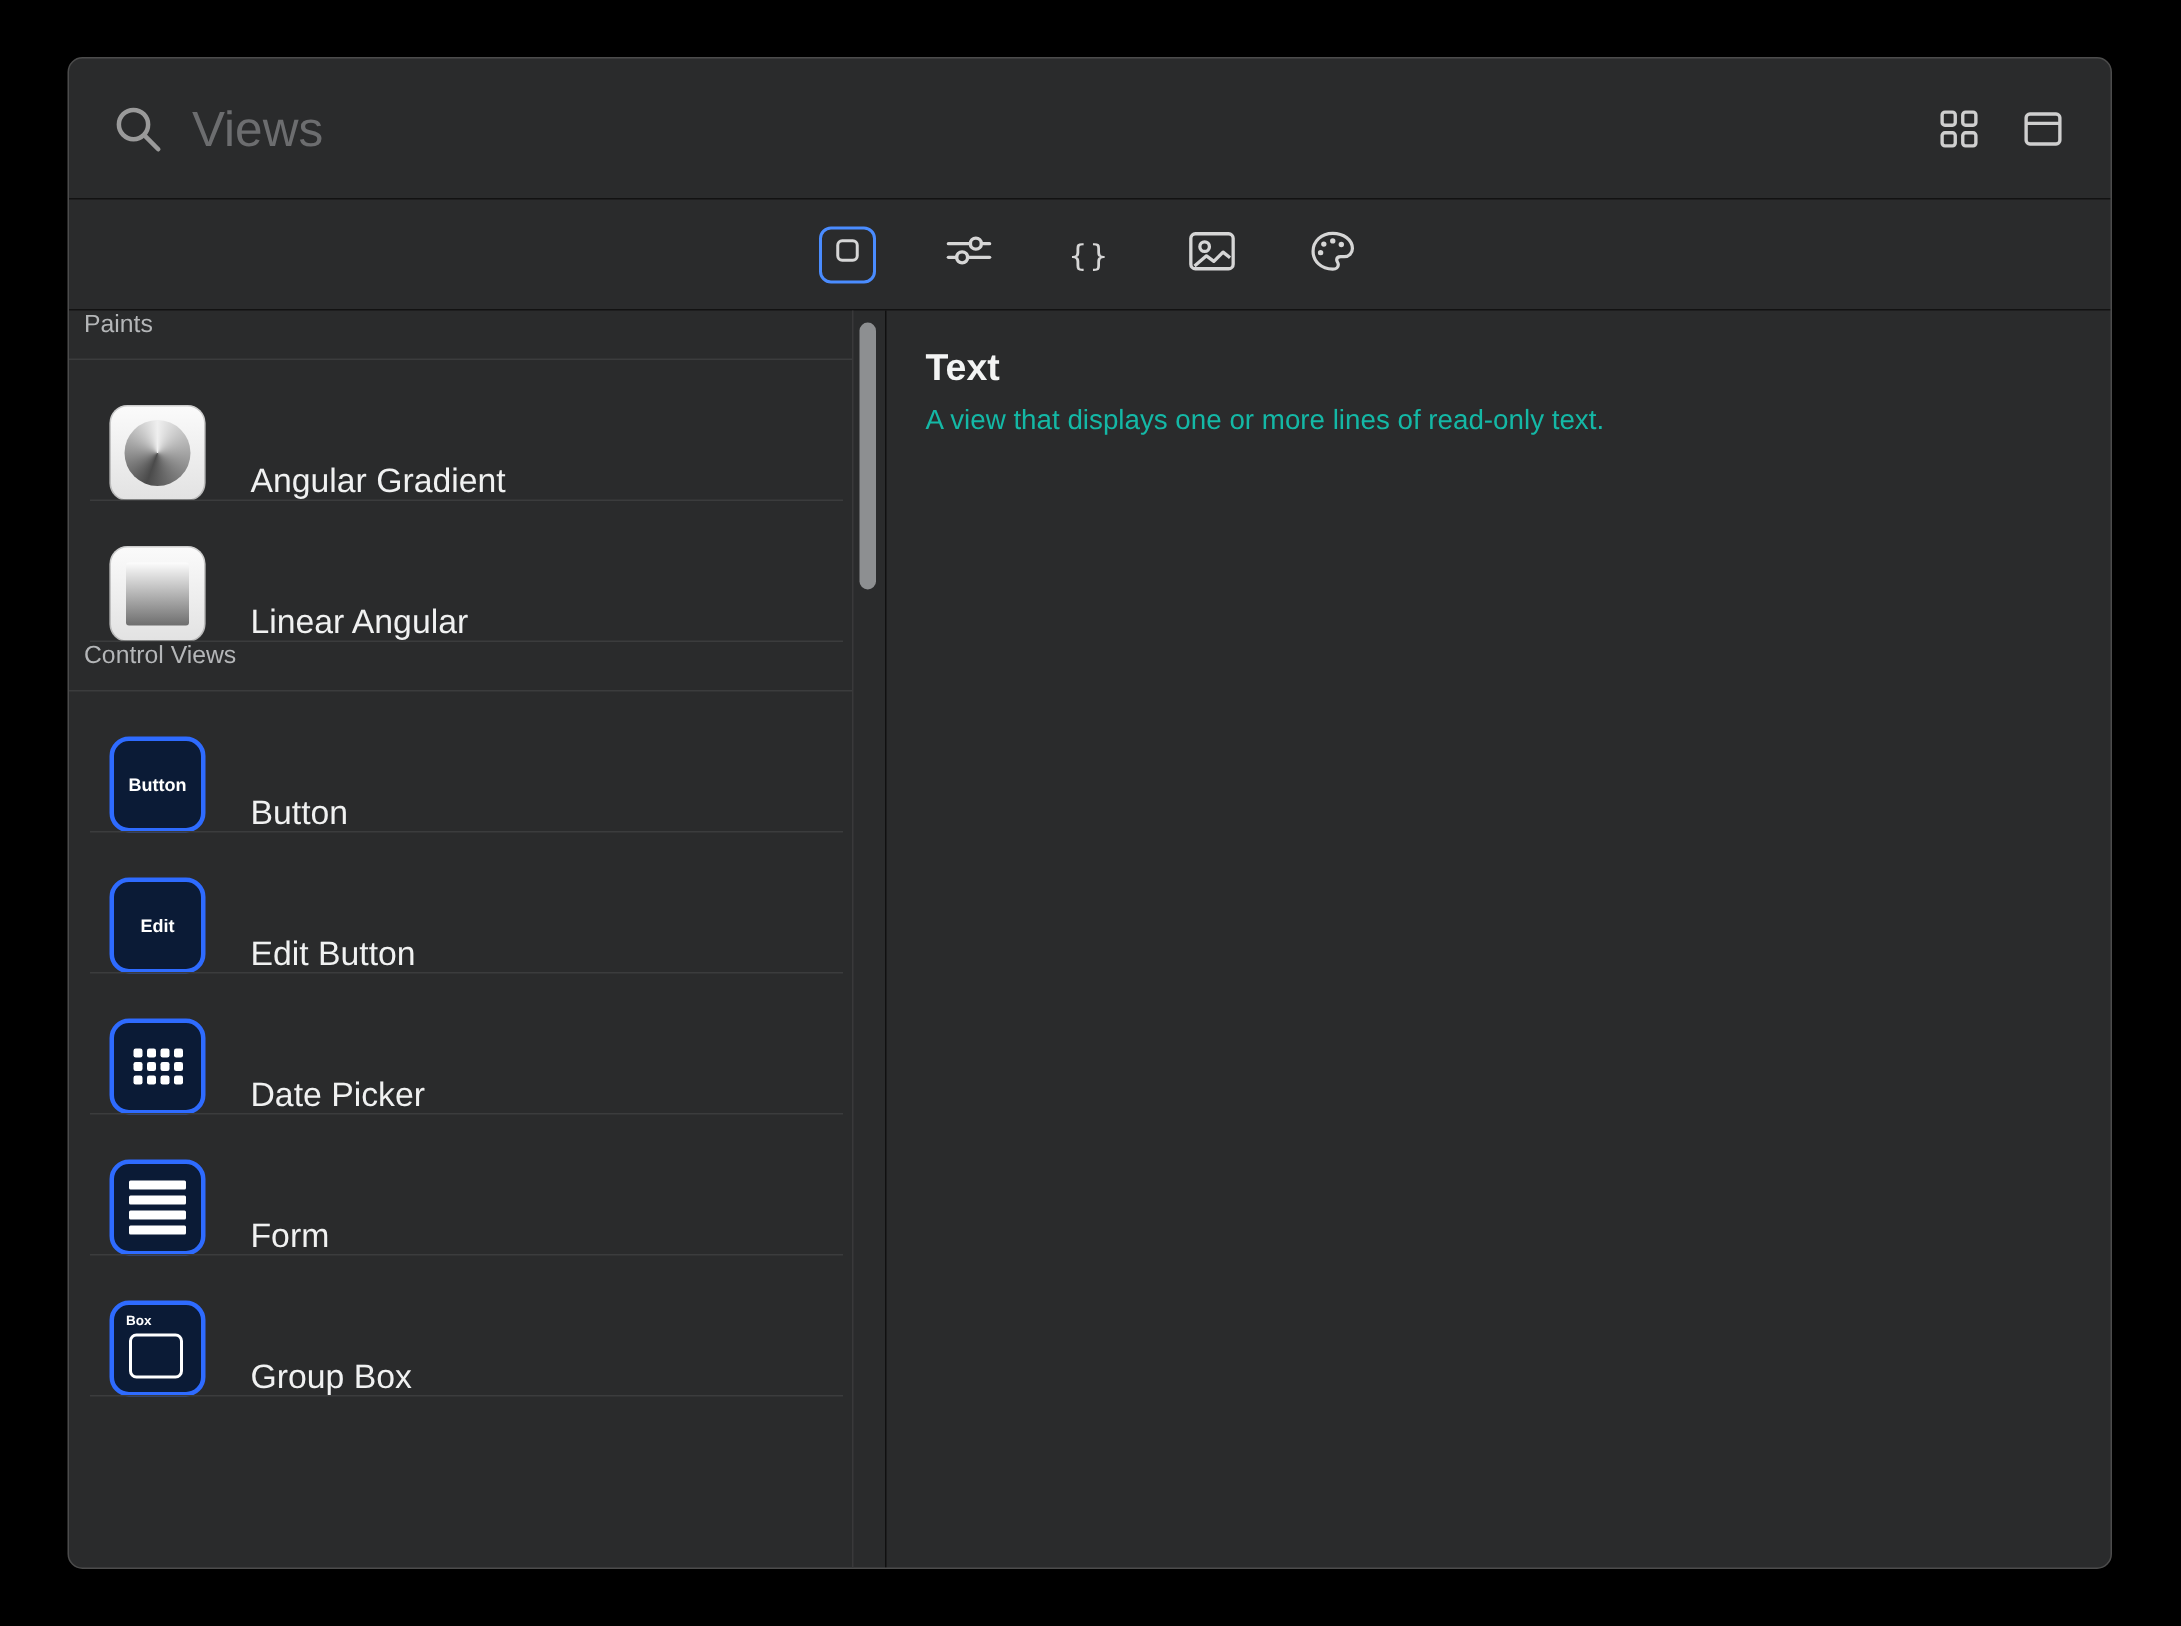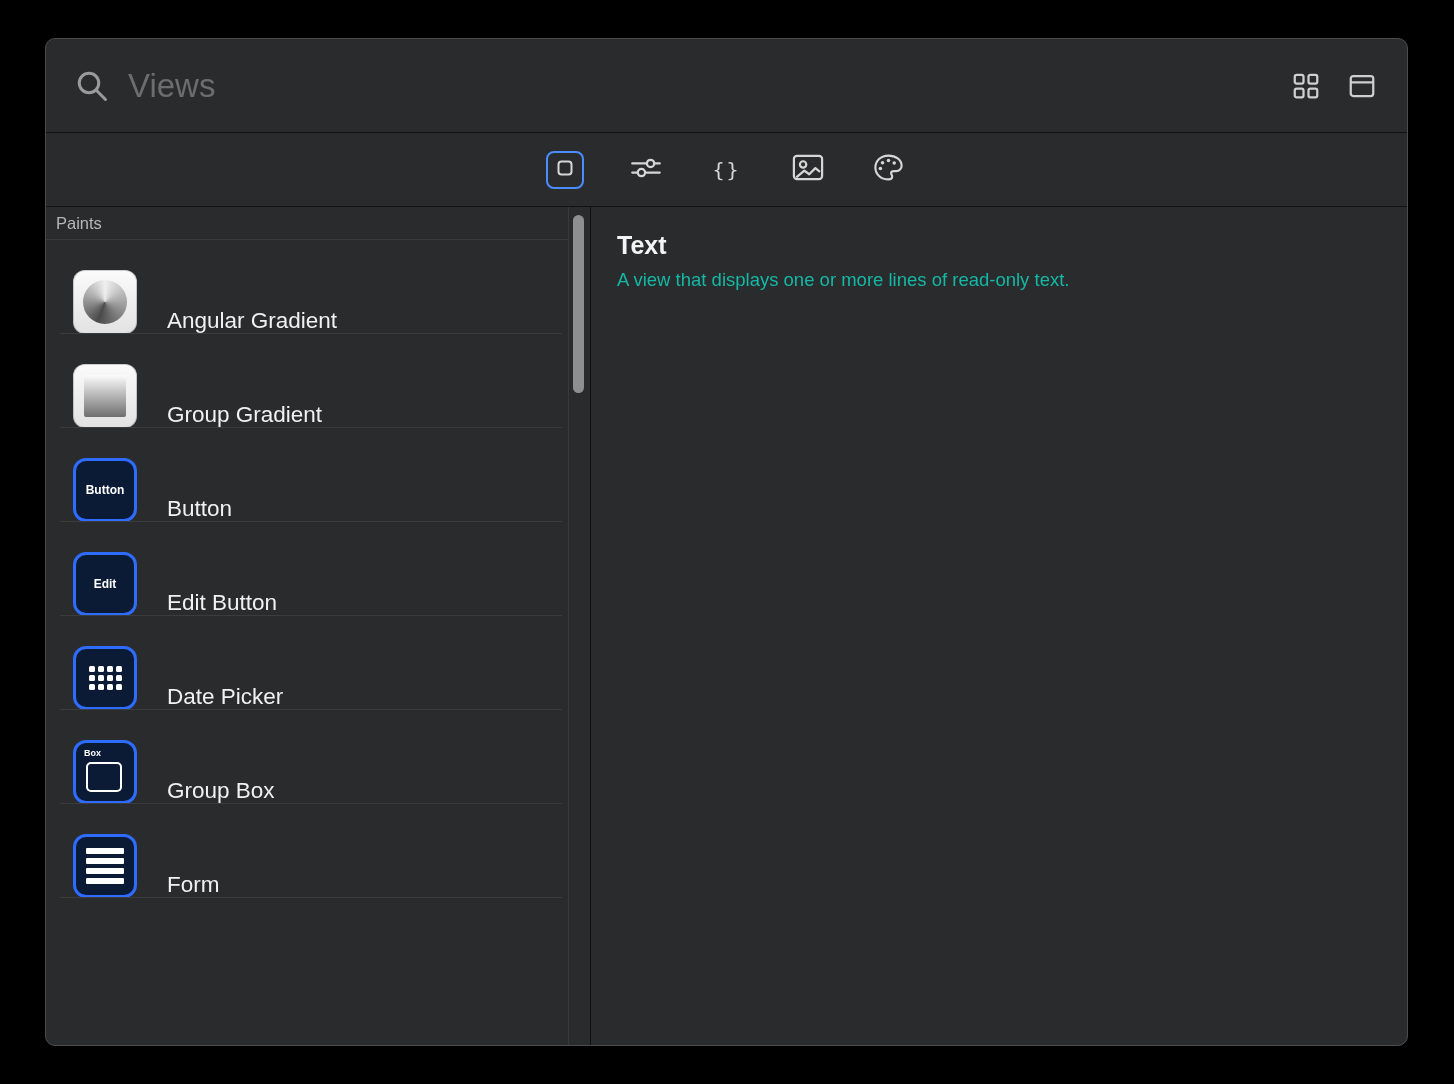--- a/index.html
+++ b/index.html
@@ -89,21 +89,20 @@
     position: absolute;
     left: 4px; top: 8px;
     width: 11px; height: 178px;
     border-radius: 6px;
     background: #8d8f91;
   }
 
   .section-header {
     height: 33px;
     display: flex;
-    align-items: center;
     padding-left: 10px;
     font-size: 16.5px;
     color: #b4b6b8;
     border-bottom: 1px solid #3b3c3d;
   }
   .row {
     height: 94px;
     display: flex;
     align-items: flex-end;
     padding-left: 27px;
@@ -282,23 +281,26 @@
         <div class="row">
           <div class="paint-tile">
               <div class="angular-circle"></div>
             </div>
           <div class="row-label">Angular Gradient</div>
         </div>
         <div class="row">
           <div class="paint-tile">
               <div class="linear-square"></div>
             </div>
-          <div class="row-label">Group Gradient</div>
-        </div>
-
+          <div class="row-label">Linear Angular</div>
+        </div>
+
+        <div class="section-header">
+          <span>Control Views</span>
+        </div>
 
         <div class="row">
           <div class="control-tile">
             <span class="icon-text">Button</span>
           </div>
           <div class="row-label">Button</div>
         </div>
 
         <div class="row">
           <div class="control-tile">
@@ -318,44 +320,44 @@
                 <i></i>
                 <i></i>
                 <i></i>
                 <i></i>
                 <i></i>
                 <i></i>
                 <i></i>
               </div>
           </div>
           <div class="row-label">Date Picker</div>
+        </div>
+
+        <div class="row">
+          <div class="control-tile">
+            <div class="form-lines">
+                <i></i>
+                <i></i>
+                <i></i>
+                <i></i>
+              </div>
+          </div>
+          <div class="row-label">Form</div>
         </div>
 
         <div class="row">
           <div class="control-tile">
             <div class="group-box">
               <span class="gb-label">Box</span>
               <span class="gb-rect"></span>
             </div>
           </div>
           <div class="row-label">Group Box</div>
         </div>
 
-        <div class="row">
-          <div class="control-tile">
-            <div class="form-lines">
-                <i></i>
-                <i></i>
-                <i></i>
-                <i></i>
-              </div>
-          </div>
-          <div class="row-label">Form</div>
-        </div>
-
       </div>
 
       <div class="scrollbar-track">
         <div class="scroll-thumb"></div>
       </div>
     </div>
 
     <div class="detail">
       <h2 class="detail-title">Text</h2>
       <p class="detail-desc">A view that displays one or more lines of read-only text.</p>

